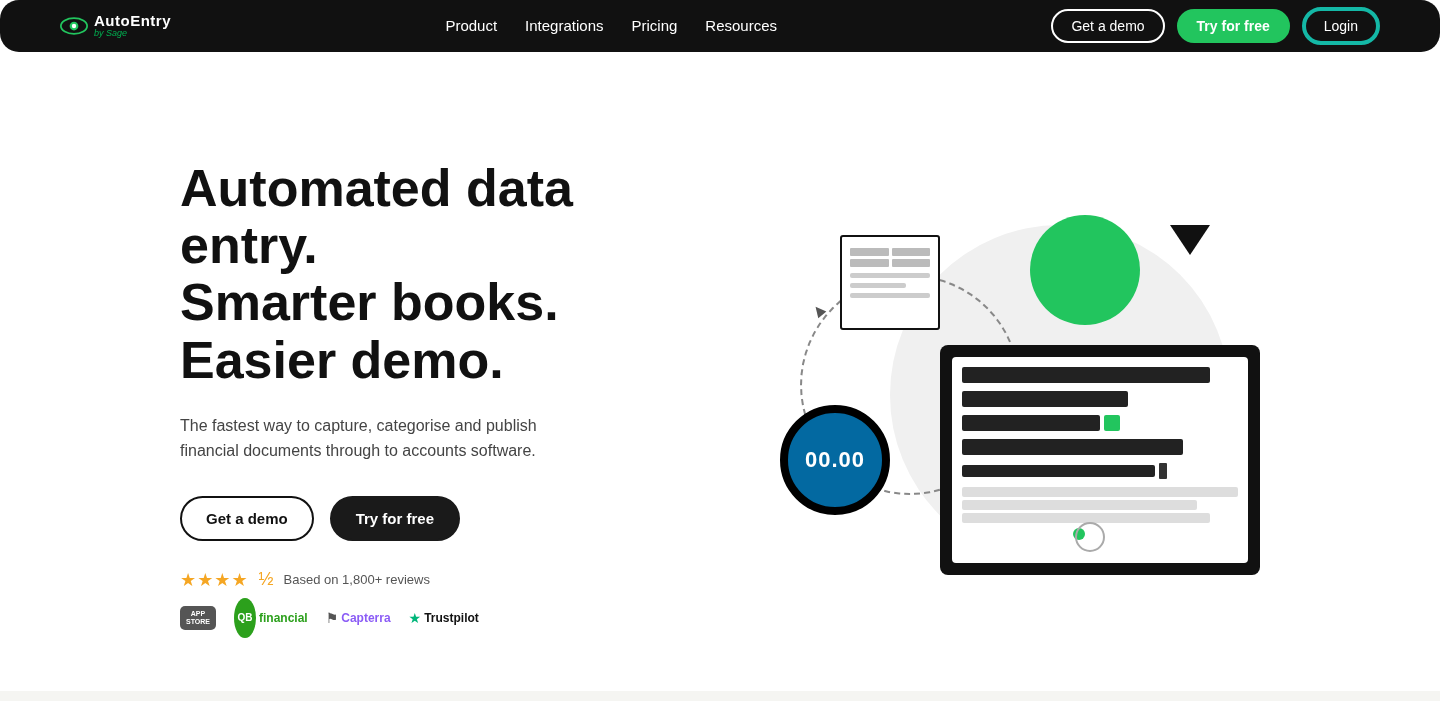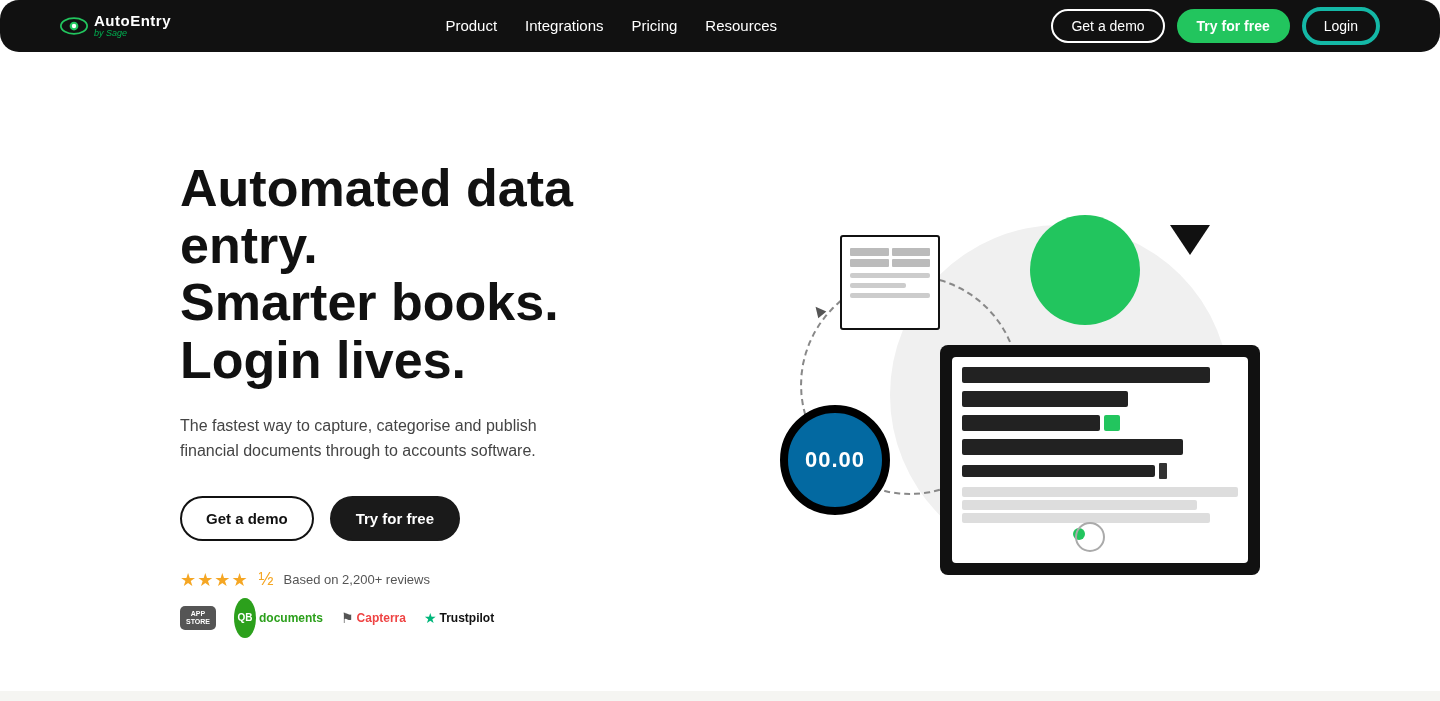--- a/index.html
+++ b/index.html
@@ -196,21 +196,21 @@
       height: 40px;
       display: flex;
       align-items: center;
       justify-content: center;
       color: #fff;
       font-size: 10px;
       font-weight: 900;
       margin-right: 3px;
     }
     .logo-qb-text { color: #2ca01c; font-size: 12px; font-weight: 700; }
-    .logo-capterra-text { color: #ef4444; font-size: 12px; font-weight: 700; }
+    .logo-capterra-text { color: #8b5cf6; font-size: 12px; font-weight: 700; }
     .logo-trustpilot-star { color: #00b67a; font-size: 14px; }
     .logo-trustpilot-text { color: #111; font-size: 12px; font-weight: 600; }
 
     
     .hero-right {
       position: relative;
       width: 520px;
       height: 400px;
       flex-shrink: 0;
     }
@@ -424,45 +424,45 @@
     <button class="btn-try-nav">Try for free</button>
     <button class="btn-login">Login</button>
   </div>
 </nav>
 
 <section class="hero">
   <div class="hero-left">
     <h1 class="hero-heading">
       <span>Automated data entry.</span><br>
       <span>Smarter books.</span><br>
-      <span>Login lives.</span>
+      <span>Easier demo.</span>
     </h1>
     <p class="hero-subtext">The fastest way to capture, categorise and publish financial documents through to accounts software.</p>
 
     <div class="hero-buttons">
       <button class="btn-get-demo">Get a demo</button>
       <button class="btn-try-free">Try for free</button>
     </div>
 
     <div class="reviews-row">
       <span class="stars">★★★★</span>
         <span class="half-star">½</span>
-      <span class="review-text">Based on 2,200+ reviews</span>
+      <span class="review-text">Based on 1,800+ reviews</span>
     </div>
 
     <div class="partner-logos">
       <div class="partner-logo">
         <div class="logo-appstore">
           <span style="font-size:7px;">APP</span>
           <span style="font-size:7px;">STORE</span>
         </div>
       </div>
       <div class="partner-logo">
         <div class="logo-qb">QB</div>
-        <span class="logo-qb-text">documents</span>
+        <span class="logo-qb-text">financial</span>
       </div>
       <div class="partner-logo">
         <span style="color:#555; font-size:14px; margin-right:3px;">⚑</span>
         <span class="logo-capterra-text">Capterra</span>
       </div>
       <div class="partner-logo">
         <span class="logo-trustpilot-star">★</span>
         <span class="logo-trustpilot-text" style="margin-left:3px;">Trustpilot</span>
       </div>
     </div>

